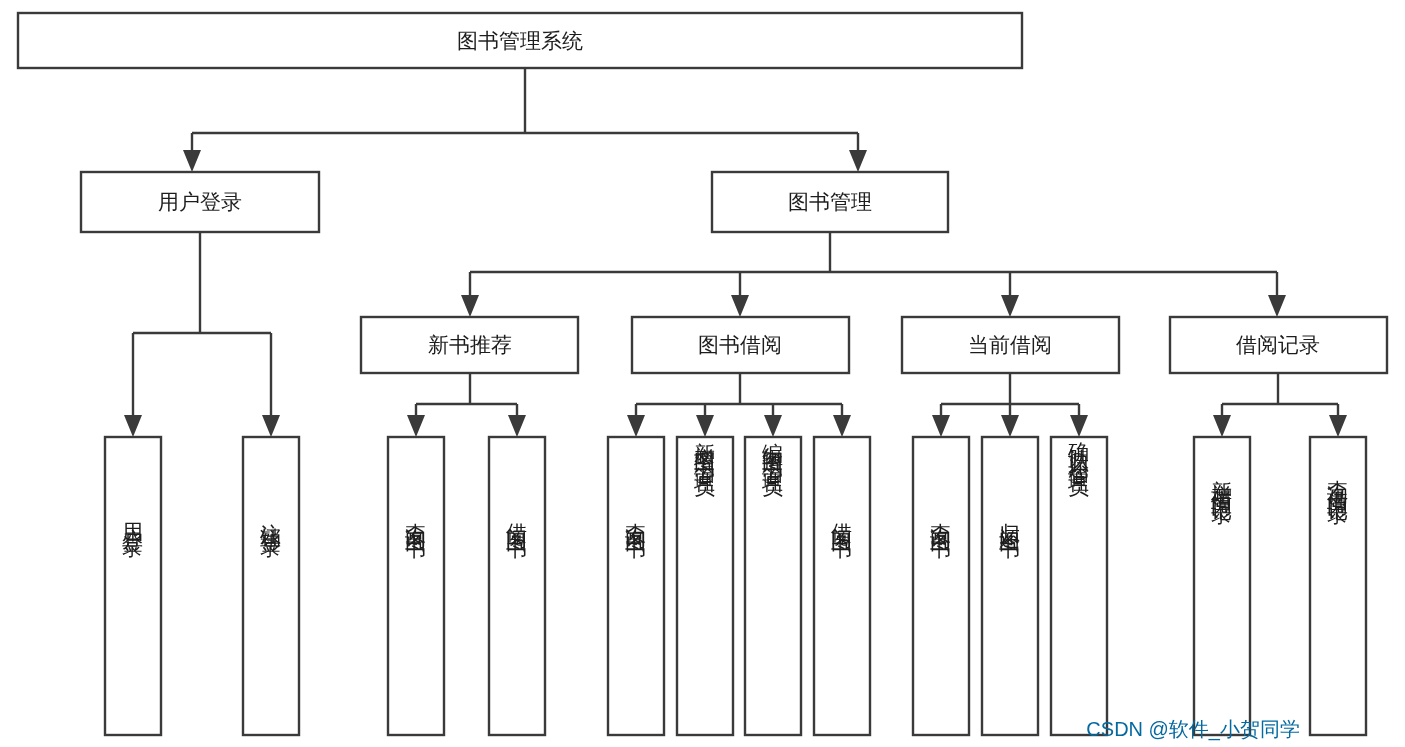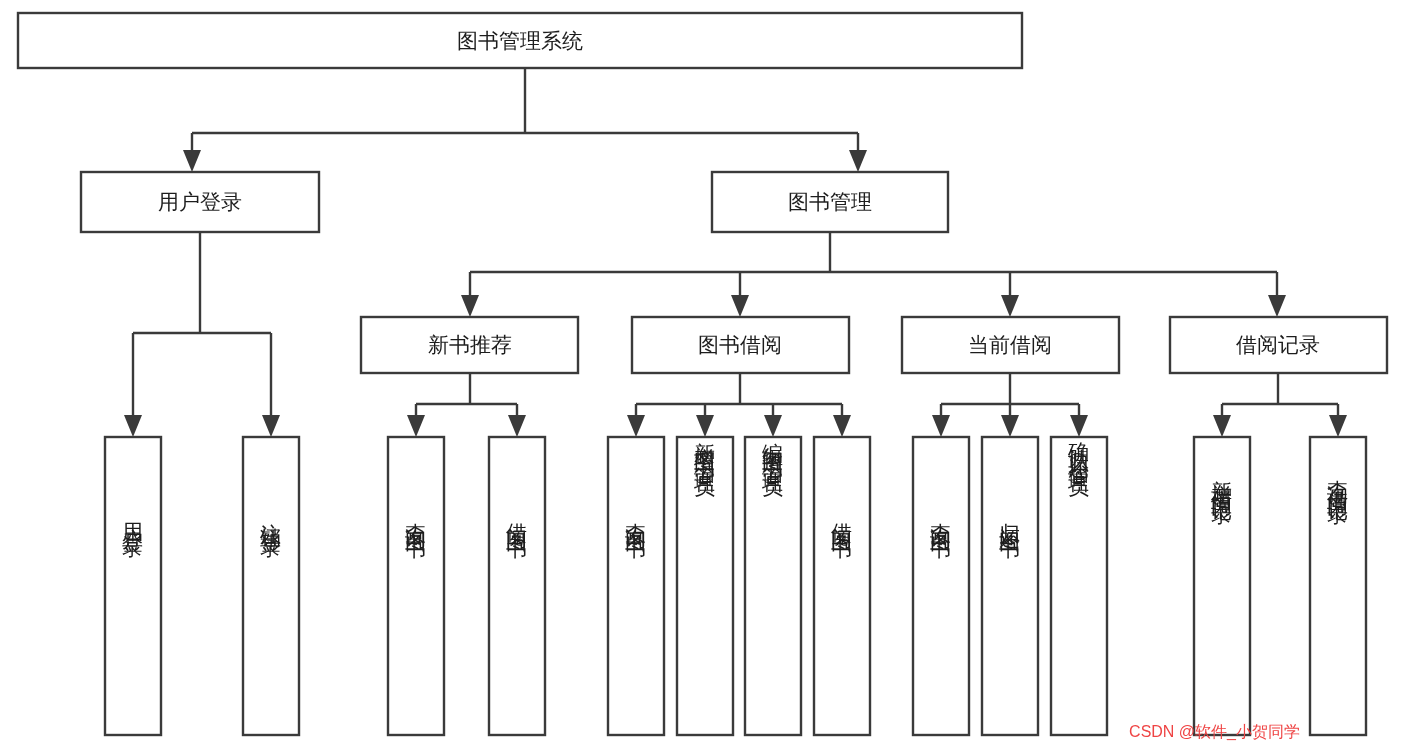--- a/index.html
+++ b/index.html
@@ -57,22 +57,22 @@
     fill: #1d1d1d;
     writing-mode: vertical-rl;
     text-orientation: upright;
     letter-spacing: 5px;
   }
   .watermark {
     position: absolute;
     right: 8px;
     bottom: 4px;
     font-family: "Liberation Sans", sans-serif;
-    font-size: 16px;
-    color: #ef4444;
+    font-size: 20px;
+    color: #0369a1;
     white-space: nowrap;
     user-select: none;
   }
 </style>
 </head>
 <body>
 
 <div id="diagram-root">
 
   <svg id="flow-svg" viewBox="0 0 1405 747">

